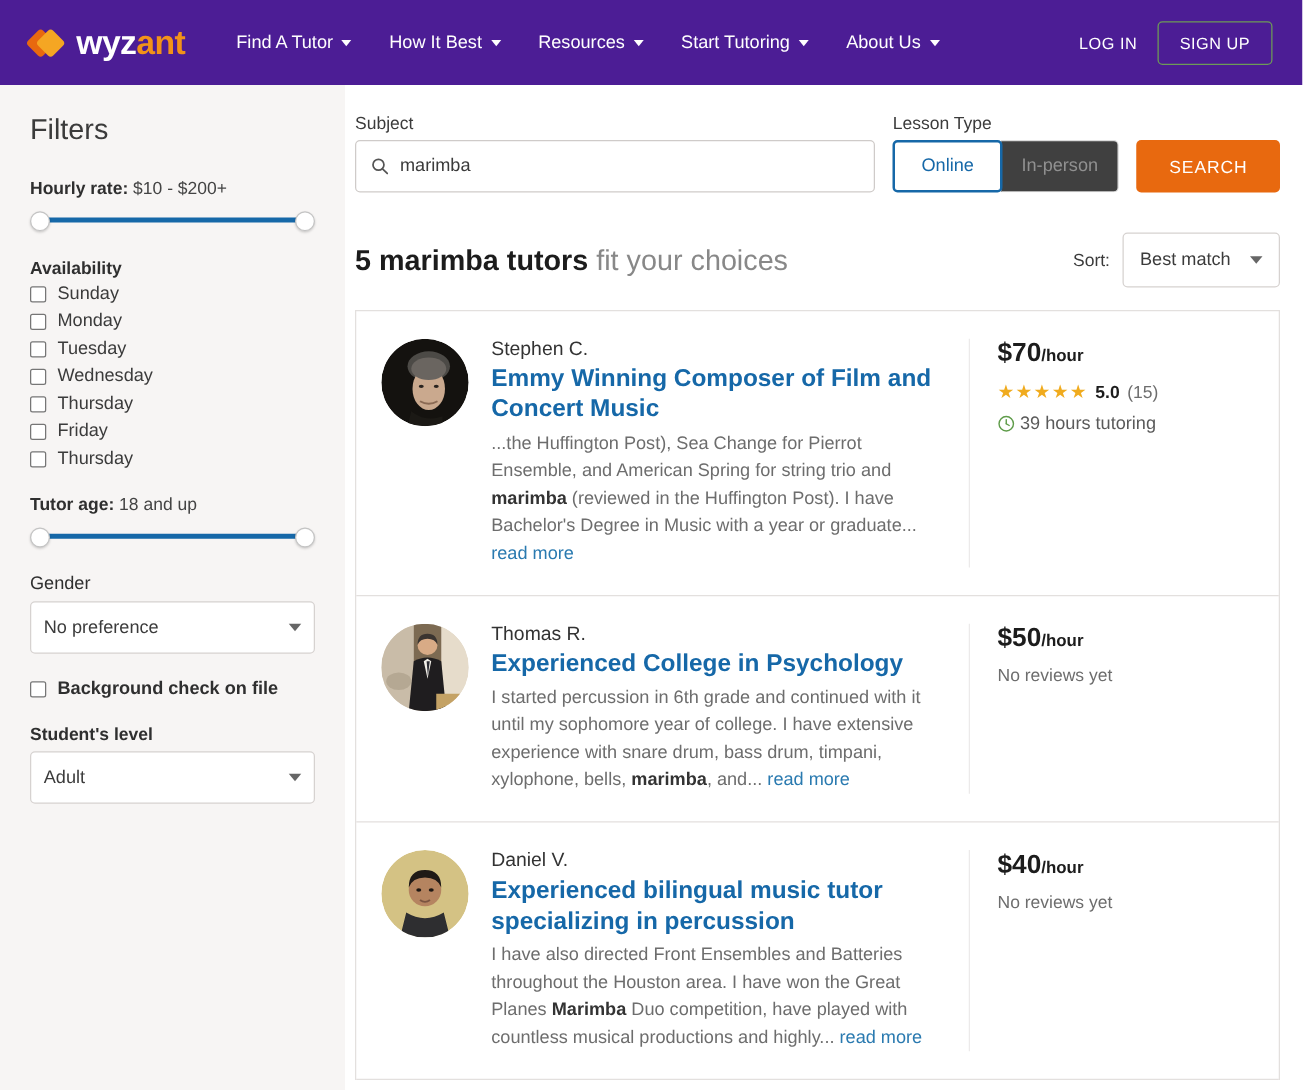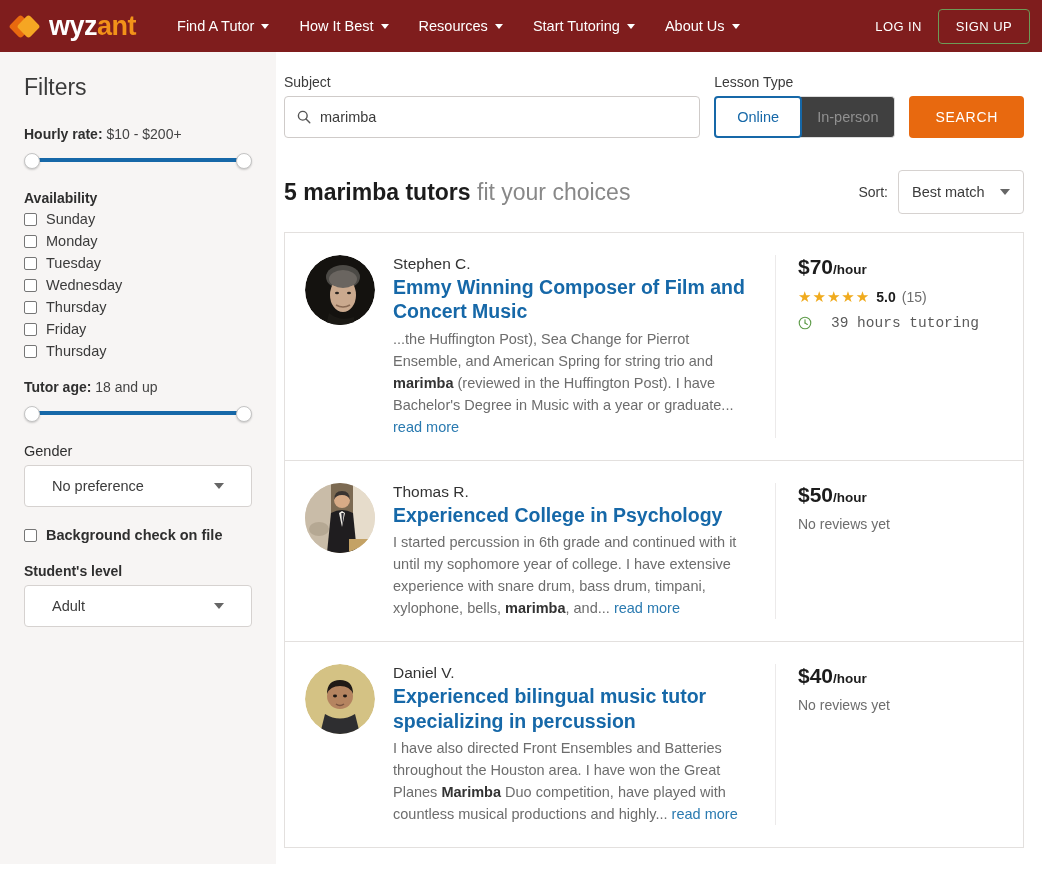--- a/index.html
+++ b/index.html
@@ -5,25 +5,25 @@
   * { box-sizing: border-box; margin: 0; padding: 0; }
   html, body {
     width: 1042px; height: 872px;
     font-family: "Liberation Sans", sans-serif;
     background: #ffffff;
     overflow: hidden;
   }
 
   
   .header {
-    height: 52px;
-    background: #7f1d1d;
+    height: 68px;
+    background: #4c1d95;
     display: flex;
     align-items: center;
-    padding: 0 12px;
+    padding: 0 24px;
   }
   .logo { display: flex; align-items: center; gap: 7px; margin-right: 26px; cursor: pointer; }
   .logo-mark { width: 30px; height: 30px; position: relative; }
   .logo-mark .d1, .logo-mark .d2 {
     position: absolute; width: 17px; height: 17px; transform: rotate(45deg); border-radius: 3px;
   }
   .logo-mark .d1 { background: #e8690f; left: 0px;  top: 7px; }
   .logo-mark .d2 { background: #f5a623; left: 8px;  top: 7px; }
   .logo-text { font-size: 27px; font-weight: 700; letter-spacing: -0.5px; line-height: 1; }
   .logo-text .w { color: #ffffff; }
@@ -76,21 +76,21 @@
     width: 13px; height: 13px; border: 1px solid #767676; background: #fff;
     border-radius: 2px; flex-shrink: 0;
   }
   .check-row .txt { font-size: 14.5px; color: #3b3b3b; }
   .check-row.bold .txt { font-weight: 700; color: #2f2f2f; }
 
   .group { margin-top: 20px; }
   .sel {
     width: 228px; height: 42px; background: #fff; border: 1px solid #d6d2d0;
     border-radius: 4px; display: flex; align-items: center; justify-content: space-between;
-    padding: 0 27px; font-size: 14.5px; color: #3b3b3b; cursor: pointer; margin-top: 6px;
+    padding: 0 10px; font-size: 14.5px; color: #3b3b3b; cursor: pointer; margin-top: 6px;
   }
   .dncaret {
     width: 0; height: 0; border-left: 5px solid transparent;
     border-right: 5px solid transparent; border-top: 6px solid #666;
   }
 
   
   .main { flex: 1; background: #ffffff; padding: 22px 18px 0 8px; min-width: 0; }
 
   .searchbar { display: flex; align-items: flex-end; gap: 14px; }
@@ -154,21 +154,21 @@
   .tutor-blurb b { color: #333; font-weight: 700; }
   .read-more { color: #2a7ab0; cursor: pointer; }
 
   .card-right { width: 228px; flex-shrink: 0; border-left: 1px solid #eceaea; padding-left: 22px; }
   .price { font-size: 21px; color: #1c1c1c; font-weight: 700; margin-bottom: 9px; }
   .price .per { font-size: 13.5px; font-weight: 700; }
   .rating-row { display: flex; align-items: center; gap: 6px; margin-bottom: 9px; }
   .stars { color: #f0ab1e; font-size: 15px; letter-spacing: 1px; }
   .rating-num { font-size: 14px; color: #1c1c1c; font-weight: 700; }
   .rating-count { font-size: 14px; color: #6d6d6d; }
-  .hours-row { display: flex; align-items: center; gap: 19px; font-family: Liberation Mono, monospace; }
+  .hours-row { display: flex; align-items: center; gap: 4px; }
   .clock-ic { width: 14px; height: 14px; flex-shrink: 0; }
   .hours-txt { font-size: 14.5px; color: #5a5a5a; }
   .no-reviews { font-size: 14px; color: #6d6d6d; }
 </style>
 </head>
 <body>
 
 <div class="header">
   <div class="logo">
     <div class="logo-mark">

